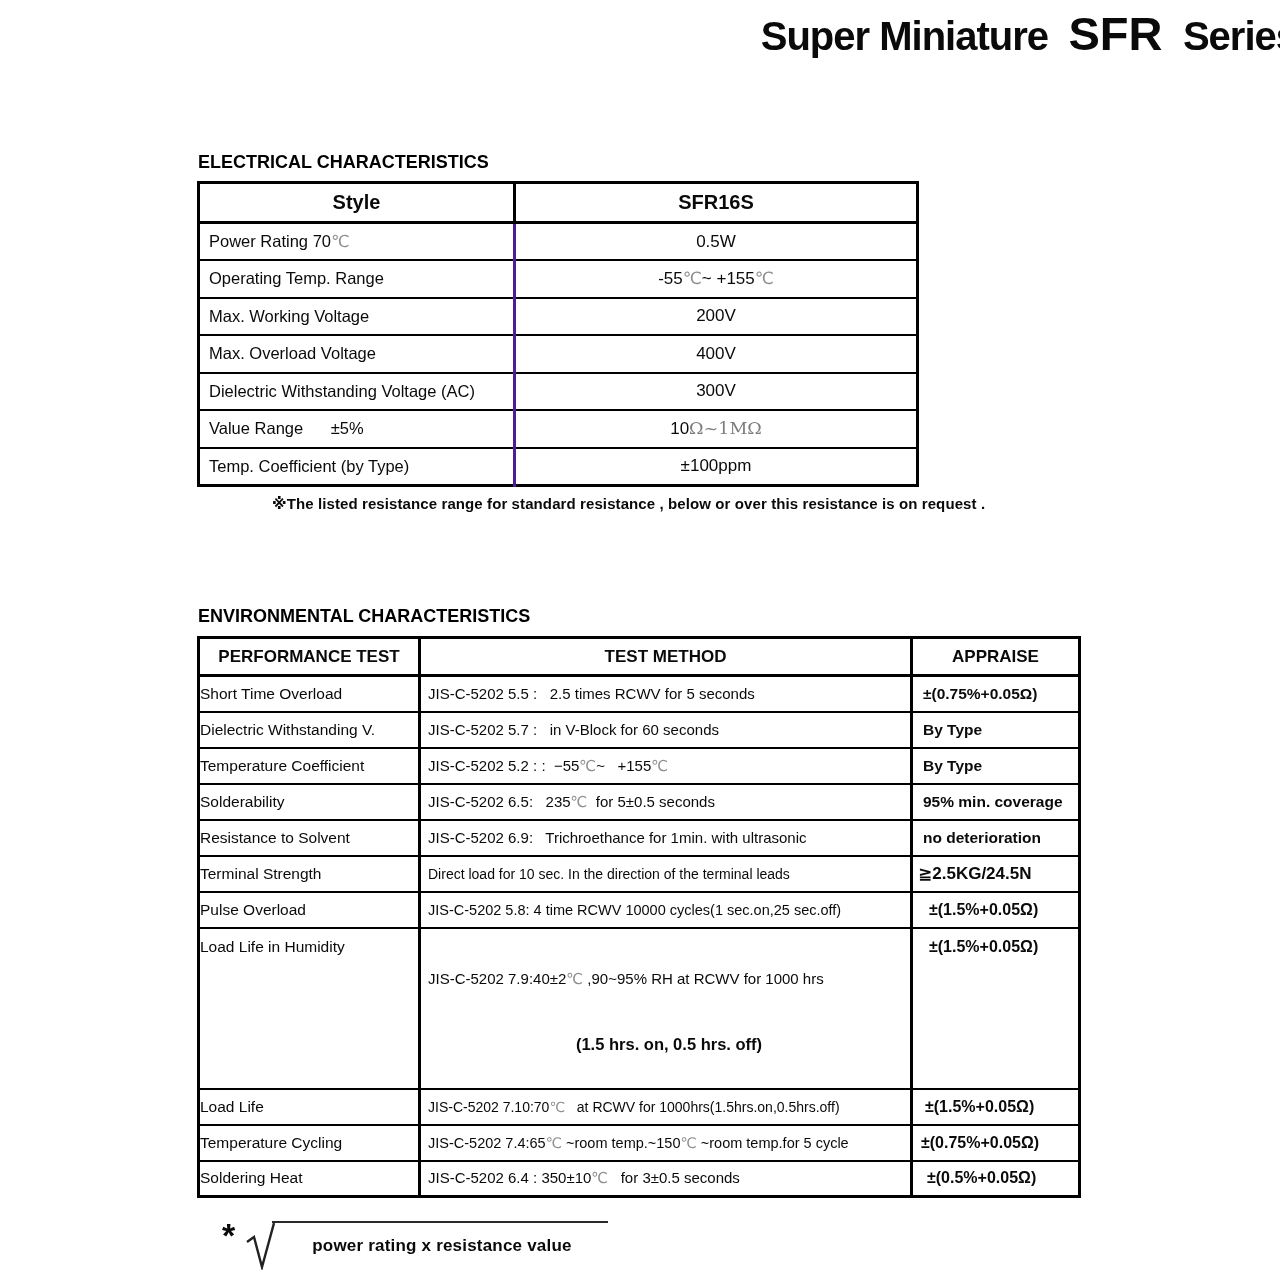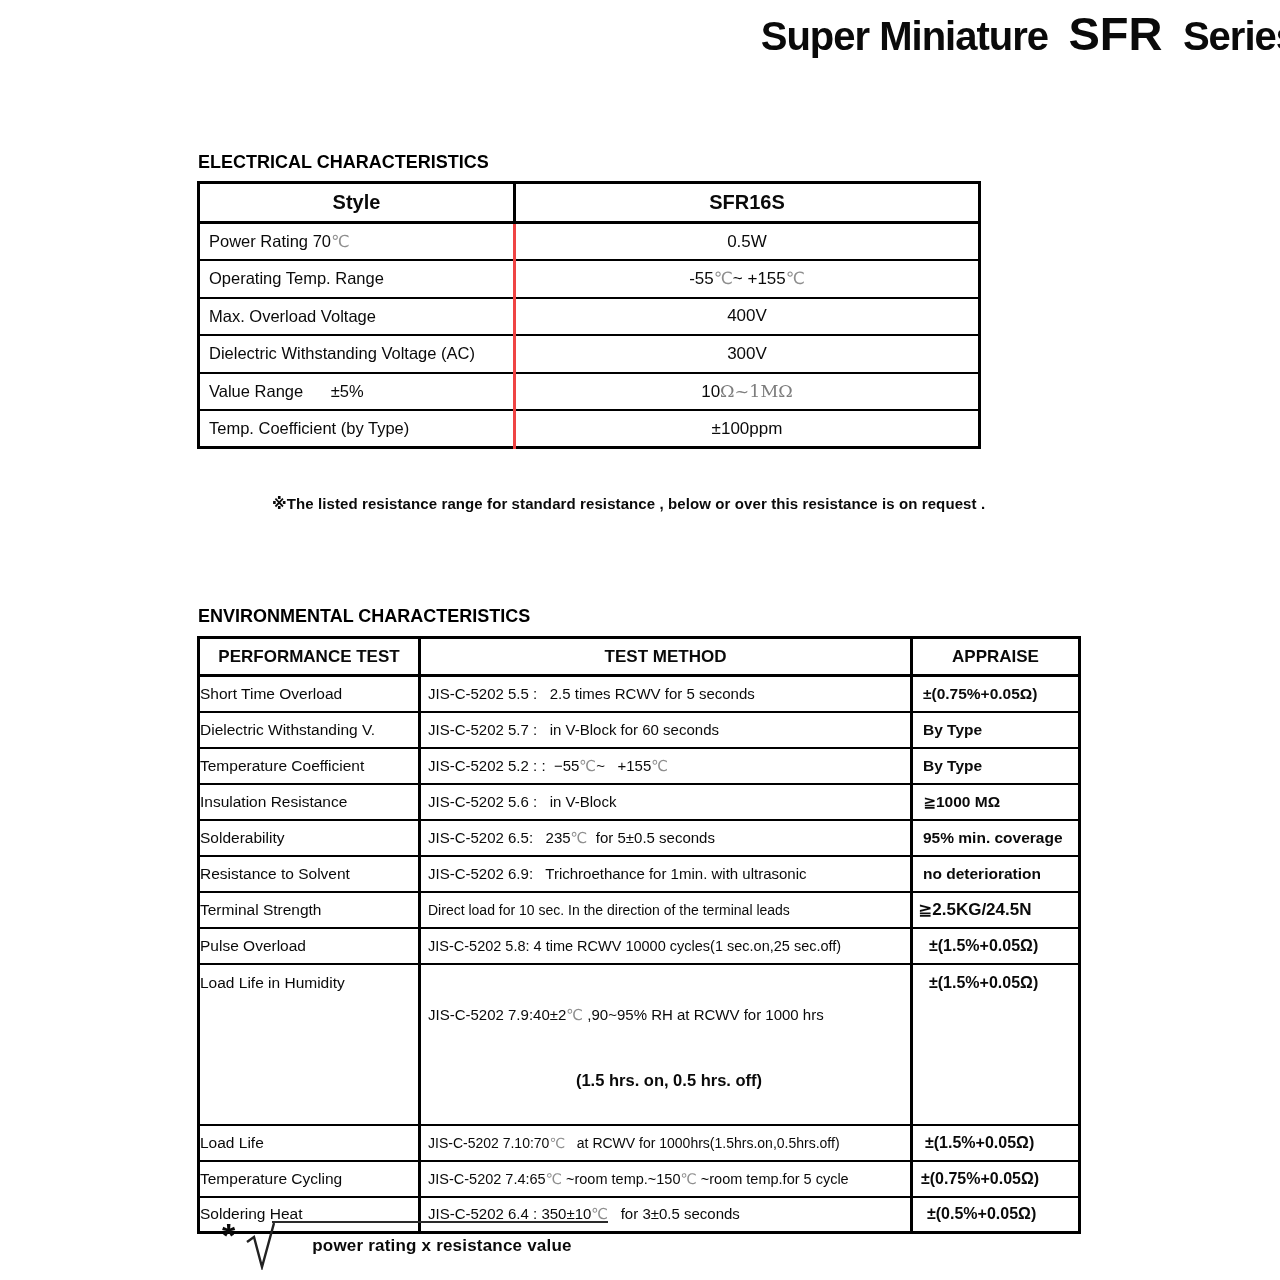--- a/index.html
+++ b/index.html
@@ -19,26 +19,26 @@
     position:absolute; left:198px;
     font-size:18px; font-weight:700; letter-spacing:0px; color:#000;
   }
   #elec-heading { top:152px; }
   #env-heading  { top:606px; }
 
   table { border-collapse:collapse; table-layout:fixed; background:#fff; }
   td, th { border:2px solid #000; overflow:hidden; }
 
   
-  #elec-table { position:absolute; top:181px; left:197px; width:784px; border:3px solid #000; }
+  #elec-table { position:absolute; top:181px; left:197px; width:722px; border:3px solid #000; }
   #elec-table col.c1 { width:316px; }
   #elec-table th { height:40px; font-size:20px; font-weight:700; text-align:center; border-bottom:3px solid #000; }
   #elec-table th:first-child { border-right:3px solid #000; }
   #elec-table td { height:37.5px; font-size:16.5px; }
-  #elec-table td.lbl { padding-left:9px; white-space:pre-wrap; border-right:3px solid #ef4444; }
+  #elec-table td.lbl { padding-left:9px; white-space:pre-wrap; border-right:3px solid #4c1d95; }
   #elec-table td.val { text-align:center; font-size:17px; }
   .ohm-gray { font-family:"DejaVu Serif","Liberation Serif",serif; color:#7d7d7d; font-size:17.5px; }
 
   .footnote {
     position:absolute; top:495px; left:272px;
     font-size:15px; font-weight:700; letter-spacing:0.1px;
   }
 
   
   #env-table { position:absolute; top:636px; left:197px; width:884px; border:3px solid #000; }
@@ -94,20 +94,24 @@
   </tr>
   <tr>
     <td class="lbl">Power Rating 70<span class="deg">℃</span></td>
     <td class="val">0.5W</td>
   </tr>
   <tr>
     <td class="lbl">Operating Temp. Range</td>
     <td class="val">-55<span class="deg">℃</span>~ +155<span class="deg">℃</span></td>
   </tr>
   <tr>
+    <td class="lbl">Max. Working Voltage</td>
+    <td class="val">200V</td>
+  </tr>
+  <tr>
     <td class="lbl">Max. Overload Voltage</td>
     <td class="val">400V</td>
   </tr>
   <tr>
     <td class="lbl">Dielectric Withstanding Voltage (AC)</td>
     <td class="val">300V</td>
   </tr>
   <tr>
     <td class="lbl">Value Range      ±5%</td>
     <td class="val"><span>10</span><span class="ohm-gray">Ω~1MΩ</span></td>
@@ -144,25 +148,20 @@
     <td class="test v">Dielectric Withstanding V.</td>
     <td class="method v">JIS-C-5202 5.7 :   in V-Block for 60 seconds</td>
     <td class="appr">By Type</td>
   </tr>
   <tr>
     <td class="test v">Temperature Coefficient</td>
     <td class="method v">JIS-C-5202 5.2 : :  −55<span class="deg">℃</span>~   +155<span class="deg">℃</span></td>
     <td class="appr">By Type</td>
   </tr>
   <tr>
-    <td class="test v">Insulation Resistance</td>
-    <td class="method v">JIS-C-5202 5.6 :   in V-Block</td>
-    <td class="appr">≧1000 MΩ</td>
-  </tr>
-  <tr>
     <td class="test v">Solderability</td>
     <td class="method v">JIS-C-5202 6.5:   235<span class="deg">℃</span>  for 5±0.5 seconds</td>
     <td class="appr">95% min. coverage</td>
   </tr>
   <tr>
     <td class="test v">Resistance to Solvent</td>
     <td class="method v">JIS-C-5202 6.9:   Trichroethance for 1min. with ultrasonic</td>
     <td class="appr">no deterioration</td>
   </tr>
   <tr>

